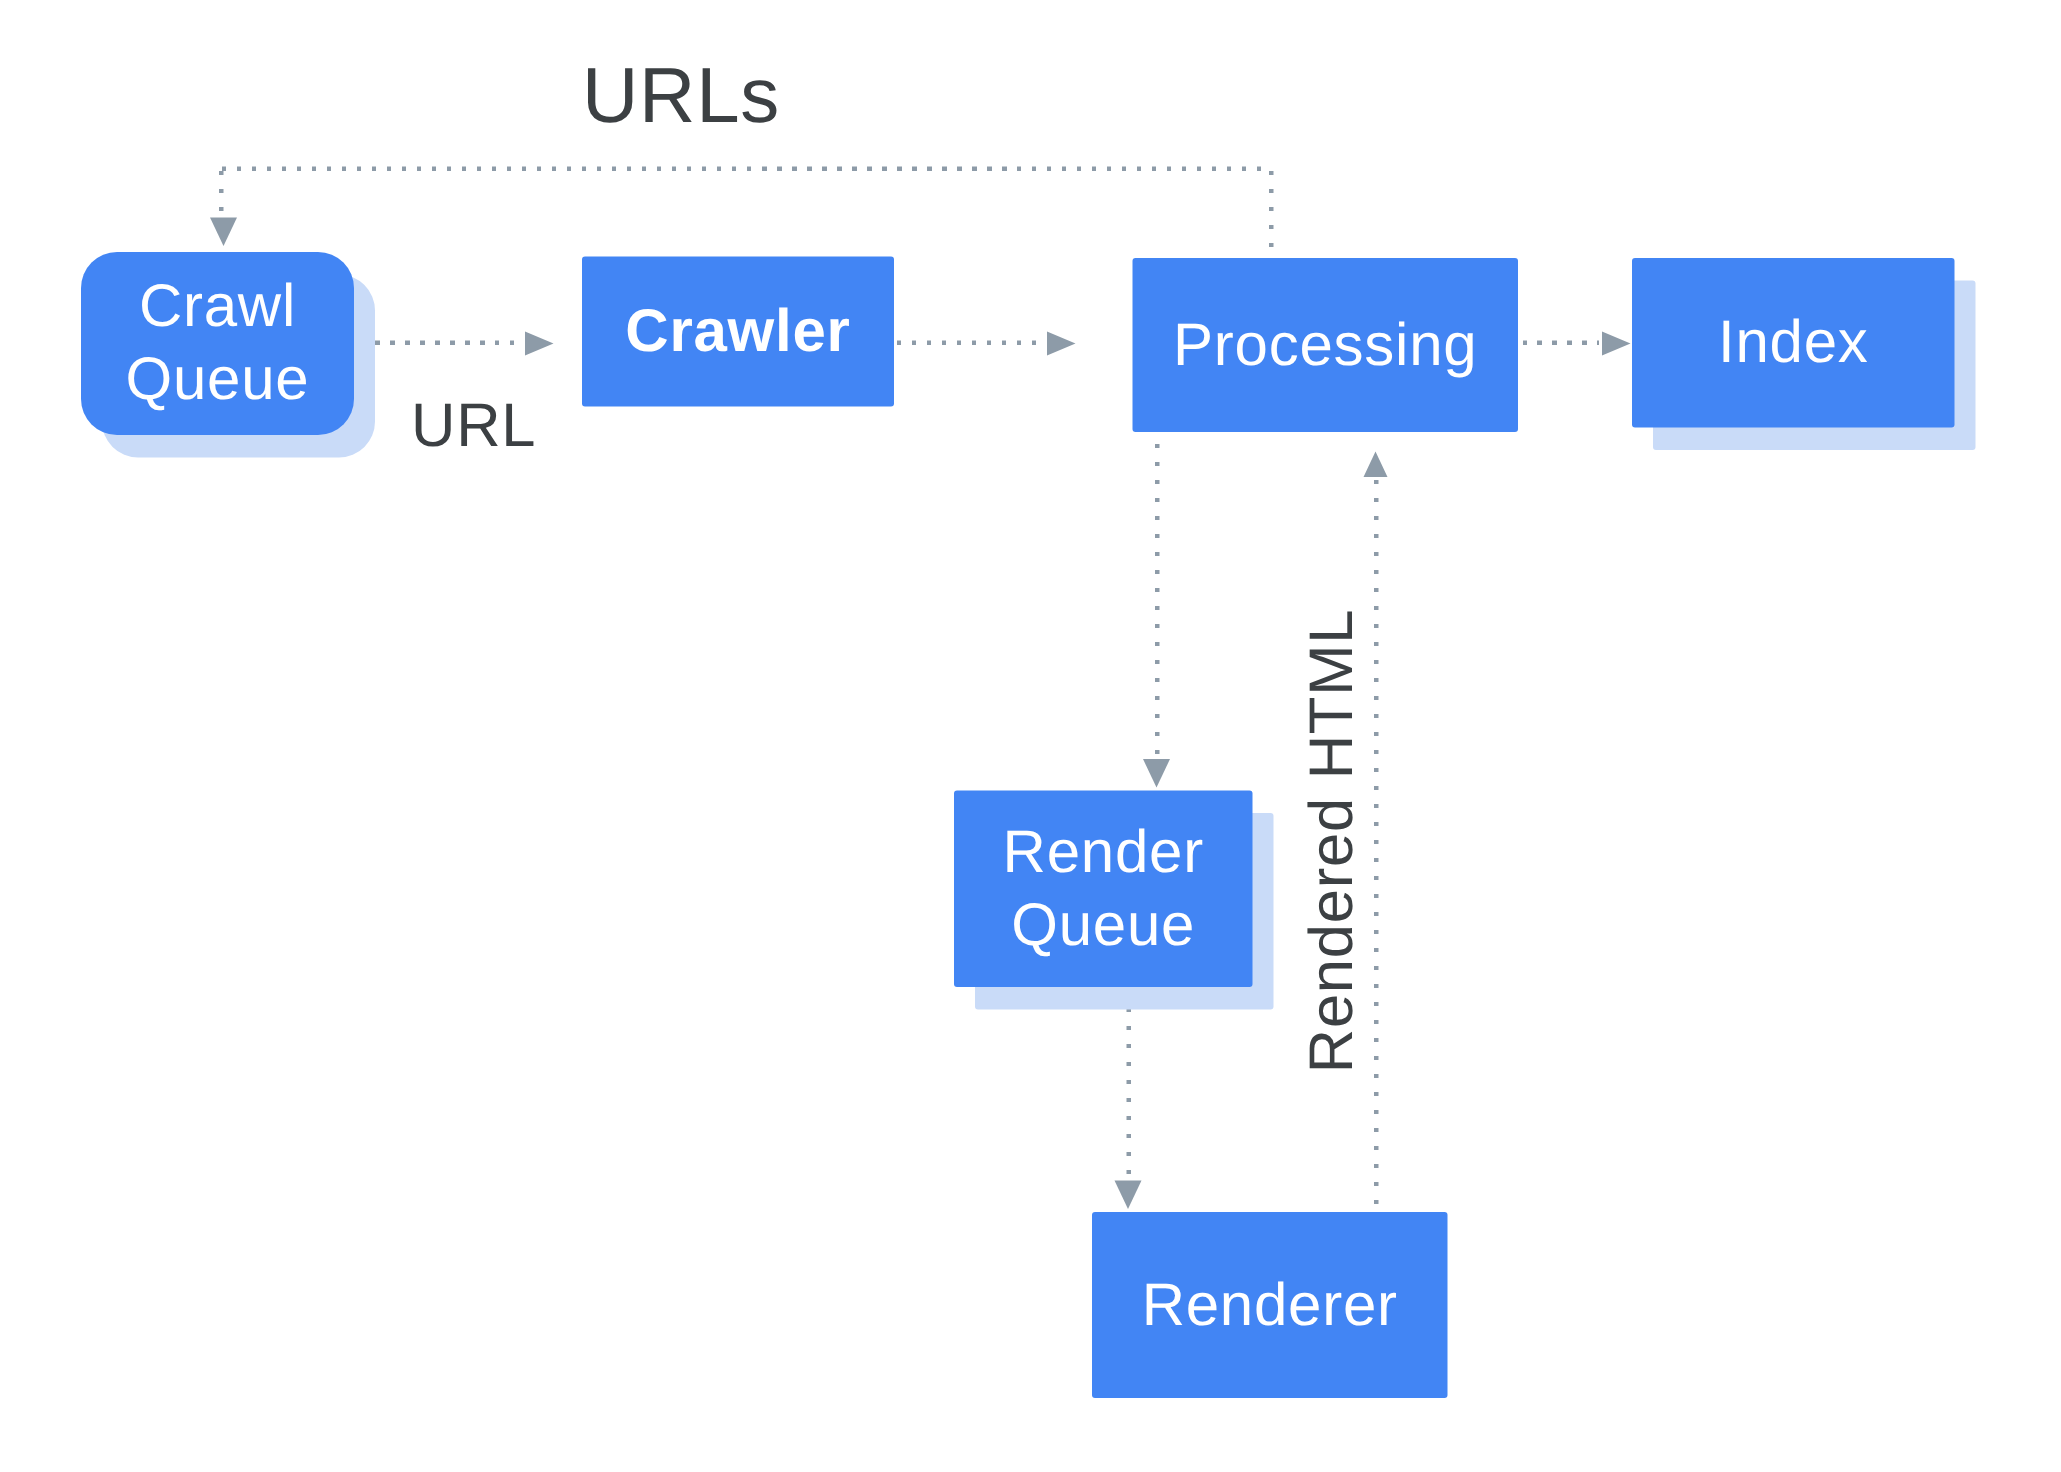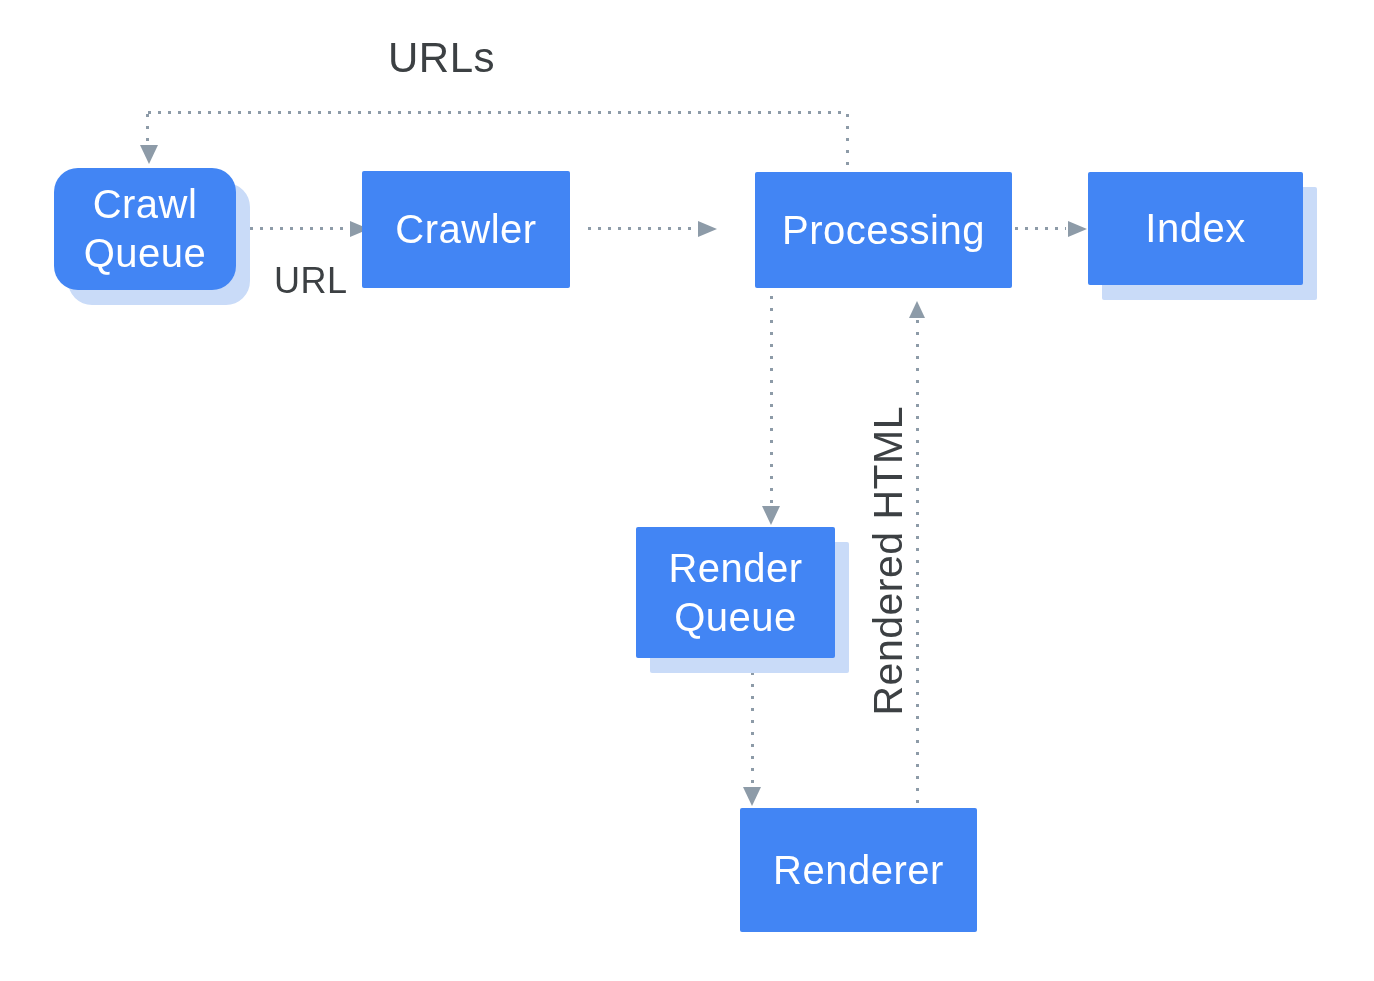--- a/index.html
+++ b/index.html
@@ -26,36 +26,36 @@
     text-align: center;
     font-size: 40px;
     line-height: 1.22;
     border-radius: 2px;
     letter-spacing: 0.5px;
   }
   .node.shadow {
     box-shadow: 14px 15px 0 0 #c9dbf8;
   }
   #node-crawl-queue   { left: 54px;   top: 168px; width: 182px; height: 122px; border-radius: 24px; }
-  #node-crawler       { left: 362px;  top: 171px; width: 208px; height: 117px; }
+  #node-crawler       { left: 388px;  top: 171px; width: 208px; height: 100px; font-weight: bold; }
   #node-processing    { left: 720px;  top: 172px; width: 257px; height: 116px; margin-left: 35px; }
   #node-index         { left: 1088px; top: 172px; width: 215px; height: 113px; }
   #node-render-queue  { left: 636px;  top: 527px; width: 199px; height: 131px; }
-  #node-renderer      { left: 728px;  top: 808px; width: 237px; height: 124px; margin-left: 12px; }
+  #node-renderer      { left: 728px;  top: 808px; width: 237px; height: 124px; }
 
   
   .edge-label {
     position: absolute;
     color: #3c4043;
-    font-size: 42px;
+    font-size: 52px;
     letter-spacing: 0.5px;
     white-space: nowrap;
   }
   #label-urls  { left: 388px; top: 34px; }
-  #label-url   { left: 274px; top: 260px; font-size: 36px; }
+  #label-url   { left: 274px; top: 260px; font-size: 41px; }
   #label-html  { left: 597px; top: 262px; }
   #label-rendered-html {
     left: 743px; top: 547px; width: 290px;
     text-align: center;
     transform: rotate(-90deg);
     transform-origin: 50% 50%;
     font-size: 41px;
   }
 
   

